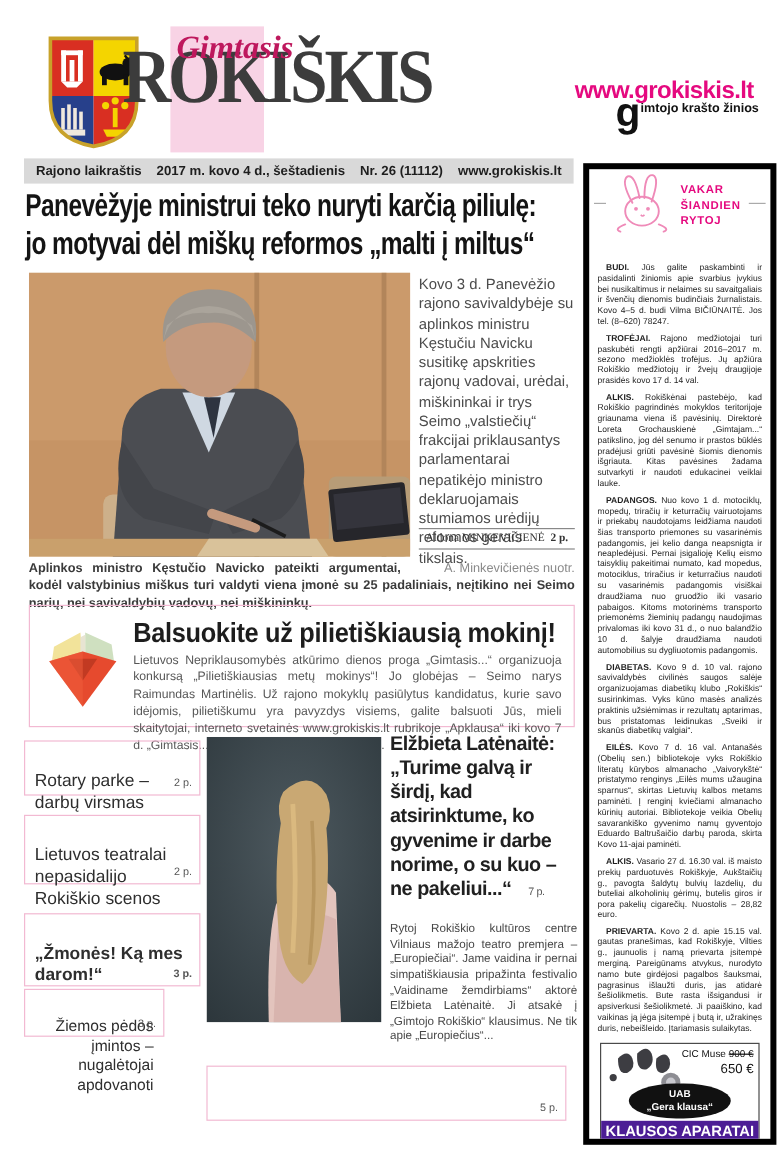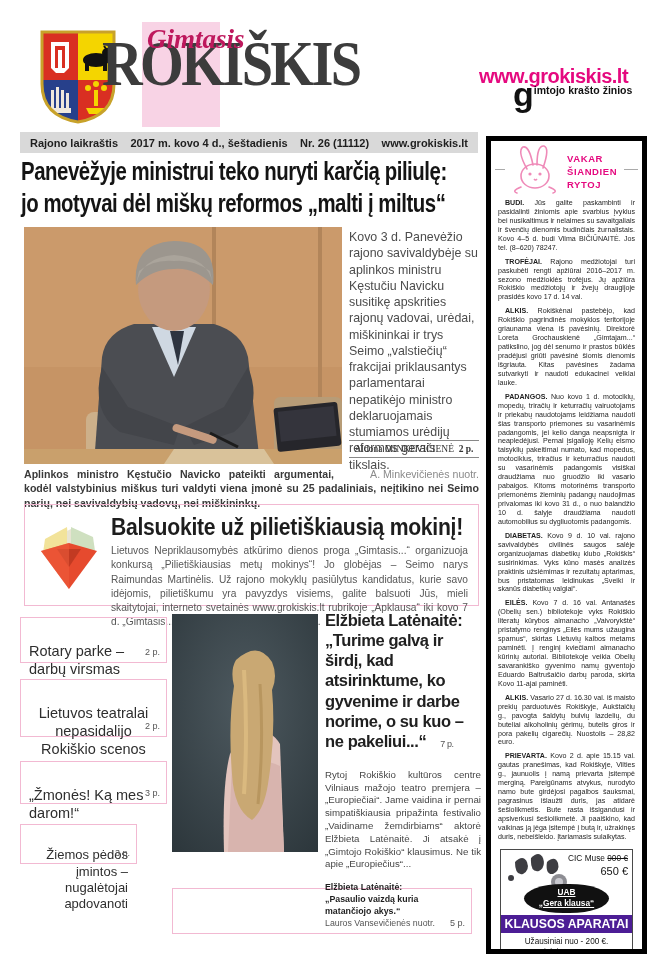--- a/index.html
+++ b/index.html
@@ -44,22 +44,22 @@
   .heart{position:absolute;left:12px;top:14px;}
   .vote-title{margin:9px 0 3px 86px;width:400px;font-size:23px;font-weight:bold;
       color:#1d1d1d;transform:scaleX(0.92);transform-origin:left top;letter-spacing:-0.3px;}
   .vote-body{margin:0 10px 0 86px;font-size:10.2px;color:#575757;line-height:1.4;text-align:justify;}
 
   
   .teaser{position:absolute;border:1.5px solid #f2b9d2;box-sizing:border-box;
       padding:6px 8px;font-size:14.5px;color:#2e2e2e;line-height:1.25;white-space:pre-line;}
   .teaser .pg{position:absolute;right:6px;bottom:4px;font-size:9px;color:#555;white-space:nowrap;}
   .t1{left:20px;top:617px;width:147px;height:46px;}
-  .t2{left:20px;top:679px;width:147px;height:58px;text-align:center;}
-  .t3{left:20px;top:761px;width:147px;height:43px;}
+  .t2{left:20px;top:679px;width:147px;height:58px;}
+  .t3{left:20px;top:761px;width:147px;height:61px;font-weight:bold;}
   .t4{left:20px;top:824px;width:117px;height:40px;font-size:13px;text-align:right;}
   .t5{left:20px;top:888px;width:147px;height:46px;font-size:13.5px;}
   .t6{left:172px;top:888px;width:300px;height:46px;font-size:14.5px;}
 
   
   .photo-act{position:absolute;left:172px;top:614px;width:146px;height:238px;overflow:hidden;}
   .act{position:absolute;left:325px;top:610px;width:156px;}
   .act-head{font-size:16.5px;font-weight:bold;color:#202020;line-height:1.22;letter-spacing:-0.4px;}
   .act-pg{font-size:9px;font-weight:normal;color:#555;margin-left:14px;}
   .act-body{margin-top:18px;font-size:9.7px;color:#474747;line-height:1.32;text-align:justify;}
@@ -69,33 +69,33 @@
   
   .sidebar{position:absolute;left:486px;top:136px;width:161px;height:818px;
       border:5px solid #000000;box-sizing:border-box;background:#fff;
       display:flex;flex-direction:column;overflow:hidden;}
   .sb-head{position:relative;height:56px;flex:0 0 auto;}
   .sb-line{position:absolute;top:28px;height:1px;background:#aaa;}
   .sb-title{position:absolute;left:76px;top:12px;font-size:9.5px;font-weight:bold;
       color:#e5097f;letter-spacing:0.6px;line-height:1.35;white-space:pre-line;}
   .rabbit{position:absolute;left:16px;top:2px;}
   .briefs{padding:2px 7px 0;display:flex;flex-direction:column;gap:5px;
-      font-size:7.1px;line-height:1.26;color:#1f1f1f;text-align:justify;}
+      font-size:7.1px;line-height:1.26;color:#1f1f1f;text-align:justify;margin-top:20px;}
   .brief{text-indent:7px;}
   .brief b{font-weight:bold;}
   .ad{margin:7px 9px 0;border:1px solid #4a4a4a;position:relative;flex:0 0 auto;
       text-align:center;padding-bottom:3px;}
   .ad-top{position:relative;height:42px;}
   .ad-price{position:absolute;right:4px;top:3px;font-size:8.3px;color:#111;text-align:right;line-height:1.3;}
   .strike{text-decoration:line-through;}
   .ad-price-new{font-size:11px;}
   .aids{position:absolute;left:6px;top:2px;}
   .ad-badge{position:relative;display:inline-block;background:#111;color:#fff;
       border-radius:50% / 55%;padding:3px 15px 4px;font-size:8.3px;font-weight:bold;
-      line-height:1.3;margin-top:-10px;text-decoration:underline;}
+      line-height:1.3;margin-top:-10px;}
   .ad-title{background:#4c1d95;color:#fff;font-weight:bold;font-size:12.3px;padding:2px 0;margin-top:2px;}
   .ad-lines{font-size:8.2px;line-height:1.4;margin-top:3px;color:#111;}
   .ad-promo{font-weight:bold;font-size:8.4px;color:#111;}
 </style>
 </head>
 <body>
 
 <div class="page">
 
   <div class="coat">
@@ -261,24 +261,20 @@
       <path d="M86,84 Q92,96 90,106 L78,112 Q74,98 78,88 Z" fill="#e0c1ab"></path>
       <path d="M64,46 Q86,26 100,48 Q106,62 100,76 Q104,120 96,170 Q92,196 80,206 Q62,196 60,160 Q56,110 62,72 Q58,56 64,46 Z" fill="#c9a873"></path>
       <path d="M72,56 Q76,120 72,180" stroke="#dab97f" stroke-width="4" fill="none"></path>
       <path d="M88,70 Q92,130 86,190" stroke="#b8965f" stroke-width="3" fill="none"></path>
     </svg>
   </div>
 
   <div class="act">
     <div class="act-head"><span>Elžbieta Latėnaitė: „Turime galvą ir širdį, kad atsirinktume, ko gyvenime ir darbe norime, o su kuo – ne pakeliui...“</span><span class="act-pg">7 p.</span></div>
     <div class="act-body">Rytoj Rokiškio kultūros centre Vilniaus mažojo teatro premjera – „Europiečiai“. Jame vaidina ir pernai simpatiškiausia pripažinta festivalio „Vaidiname žemdirbiams“ aktorė Elžbieta Latėnaitė. Ji atsakė į „Gimtojo Rokiškio“ klausimus. Ne tik apie „Europiečius“...</div>
-    <div class="act-cap">
-      <span>Elžbieta Latėnaitė: „Pasaulio vaizdą kuria matančiojo akys.“</span><br>
-      <span class="act-credit">Lauros Vansevičienės nuotr.</span>
-    </div>
   </div>
 
   <div class="sidebar">
     <div class="sb-head">
       <div class="sb-line" style="left:4px;width:10px;"></div>
       <div class="sb-line" style="right:4px;width:14px;"></div>
       <div class="rabbit">
         <svg width="56" height="52" viewBox="0 0 56 52">
           <g fill="none" stroke="#ef8ab8" stroke-width="1.6" stroke-linecap="round">
             <path d="M20,26 Q10,8 16,4 Q22,2 26,22"></path>

